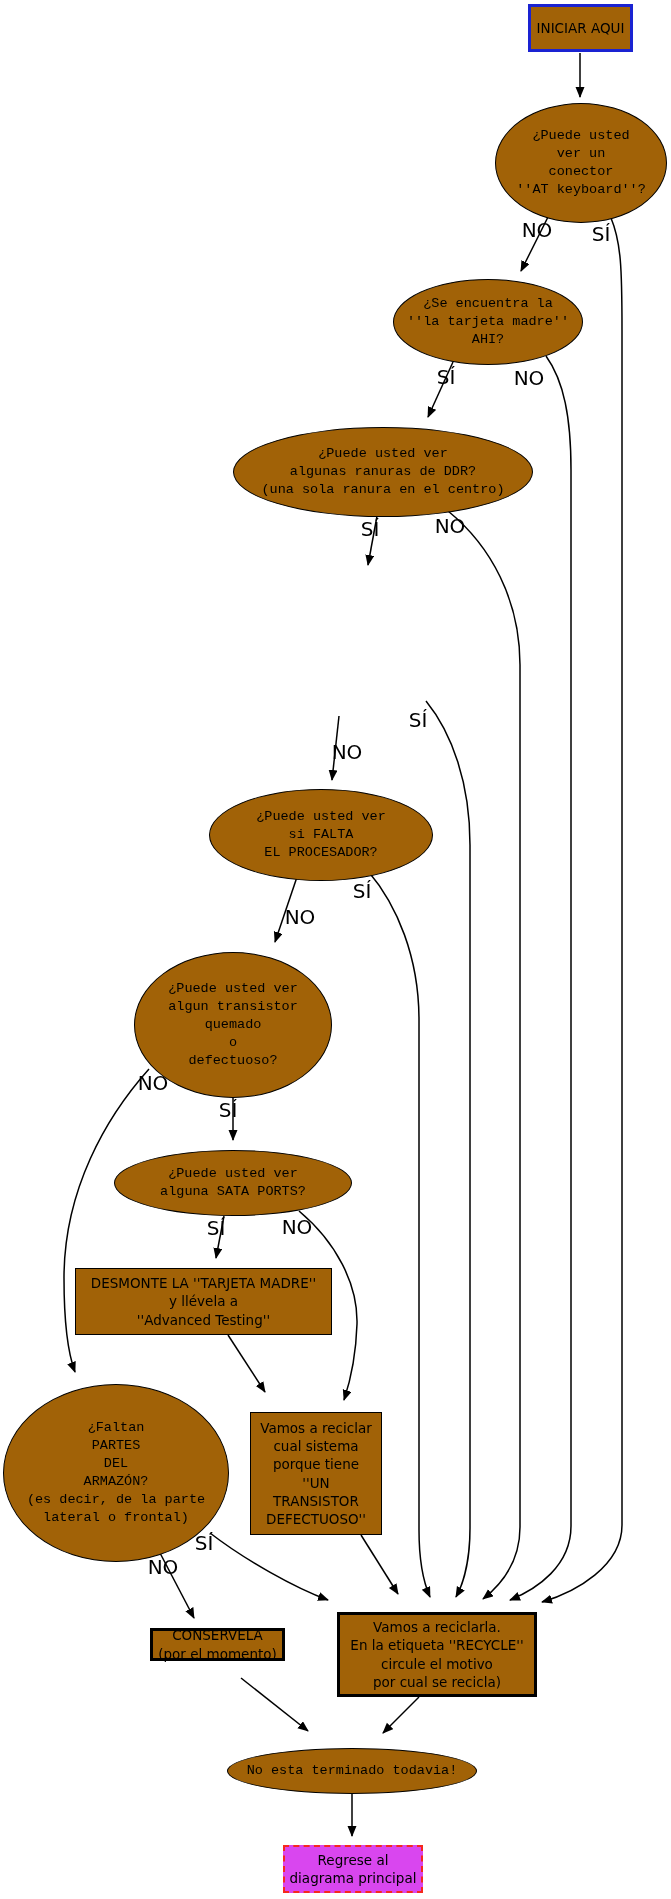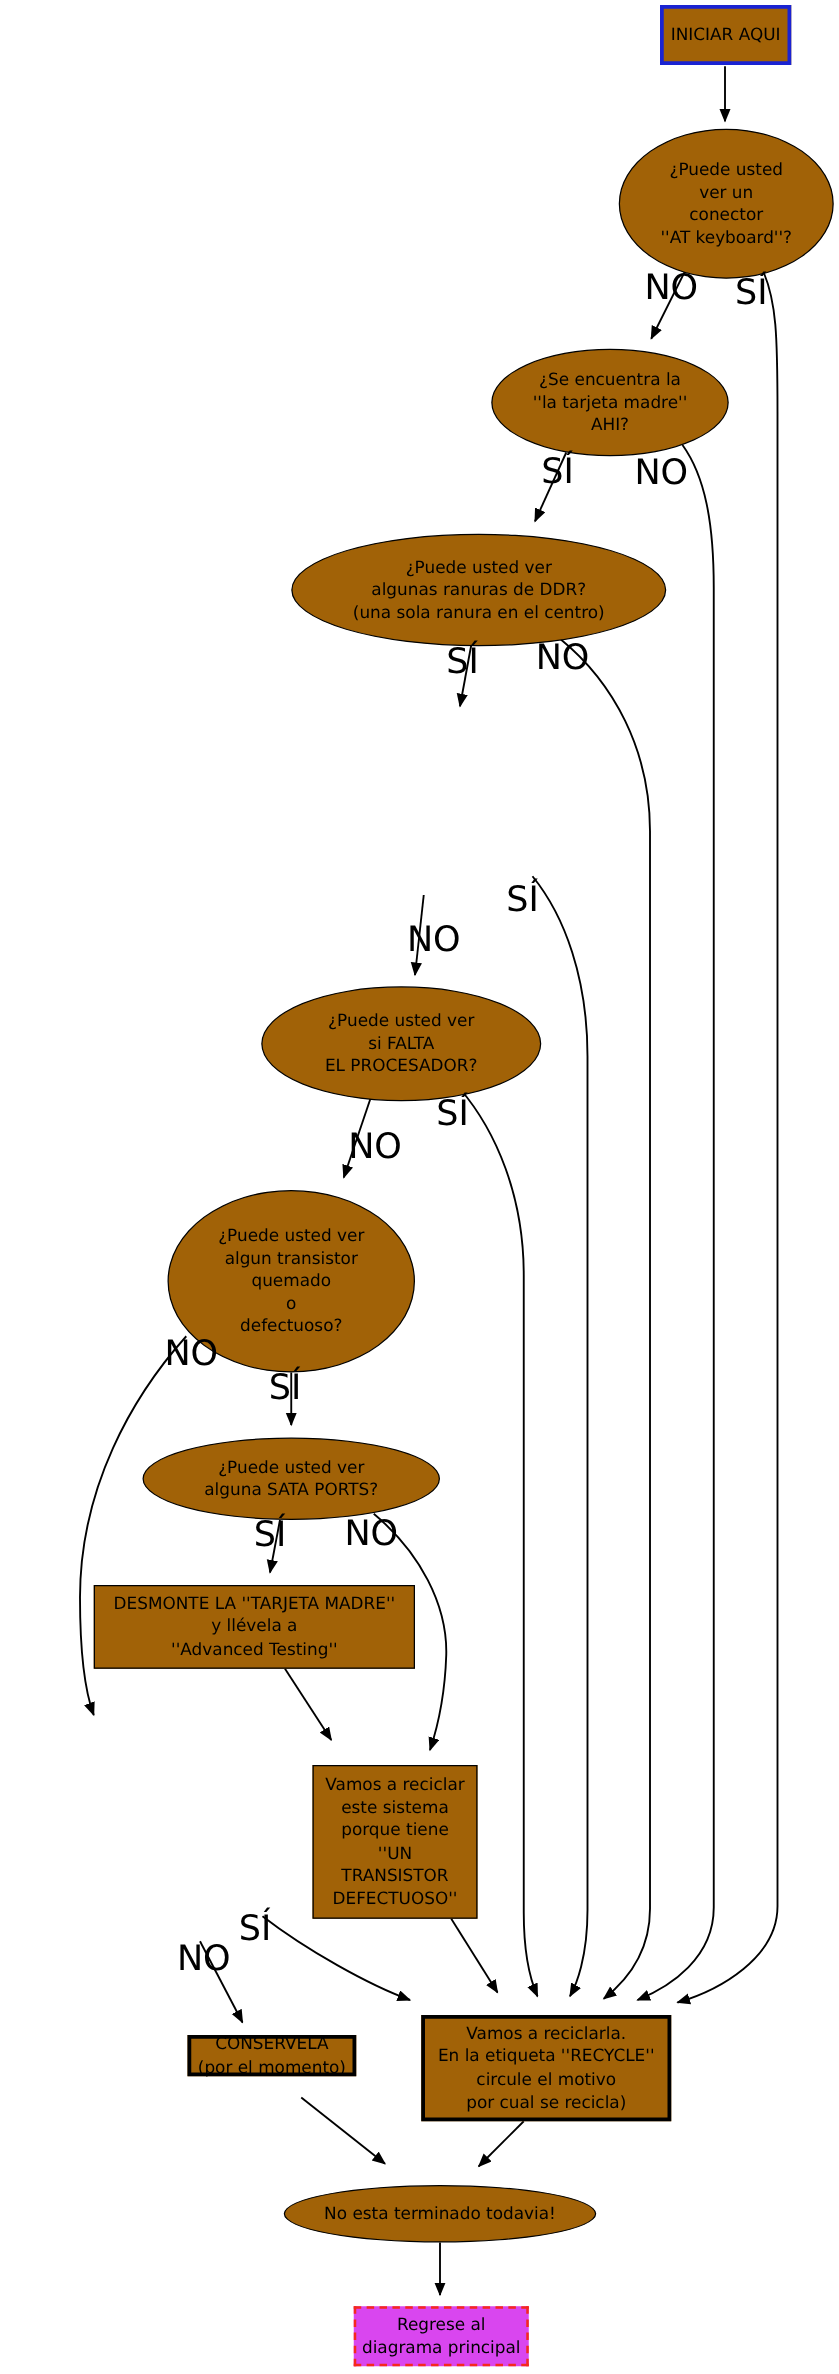--- a/index.html
+++ b/index.html
@@ -12,28 +12,28 @@
     overflow:hidden;
   }
   #edges{position:absolute;left:0;top:0;width:671px;height:1899px;}
   .node{
     position:absolute;box-sizing:border-box;
     display:flex;align-items:center;justify-content:center;
     text-align:center;white-space:pre-line;
     font-size:13.5px;line-height:1.34;
     background:#a16207;
   }
-  .ellipse{border:1.5px solid #000;border-radius:50%;}
+  .ellipse{border:1.5px solid #000;border-radius:50%;font-family:Liberation Mono, monospace;}
   .box{border:1.7px solid #000;}
   .box-bold{border:3px solid #000;}
   .box-start{border:3px solid #1a23d2;}
   .box-return{border:2px dashed #f5291d;background:#d946ef;}
   .elabel{
     position:absolute;transform:translate(-50%,-50%);
-    font-size:28px;line-height:1;
+    font-size:20px;line-height:1;
   }
 </style>
 </head>
 <body>
 
 <div id="canvas">
 
   <svg id="edges" viewBox="0 0 671 1899" xmlns="http://www.w3.org/2000/svg">
     <defs>
       <marker id="arrow" markerUnits="userSpaceOnUse" markerWidth="12" markerHeight="10" refX="10" refY="4.5" orient="auto">
@@ -92,23 +92,29 @@
 o
 defectuoso?</div>
 
   <div class="node ellipse" style="left:114px;top:1150px;width:238px;height:66px">¿Puede usted ver
 alguna SATA PORTS?</div>
 
   <div class="node box" style="left:75px;top:1268px;width:257px;height:67px">DESMONTE LA ''TARJETA MADRE''
 y llévela a
 ''Advanced Testing''</div>
 
+  <div class="node ellipse" style="left:3px;top:1384px;width:226px;height:178px">¿Faltan
+PARTES
+DEL
+ARMAZÓN?
+(es decir, de la parte
+lateral o frontal)</div>
 
   <div class="node box" style="left:250px;top:1412px;width:132px;height:123px">Vamos a reciclar
-este sistema
+cual sistema
 porque tiene
 ''UN
 TRANSISTOR
 DEFECTUOSO''</div>
 
   <div class="node box-bold" style="left:150px;top:1628px;width:135px;height:33px">CONSERVELA
 (por el momento)</div>
 
   <div class="node box-bold" style="left:337px;top:1612px;width:200px;height:85px">Vamos a reciclarla.
 En la etiqueta ''RECYCLE''

